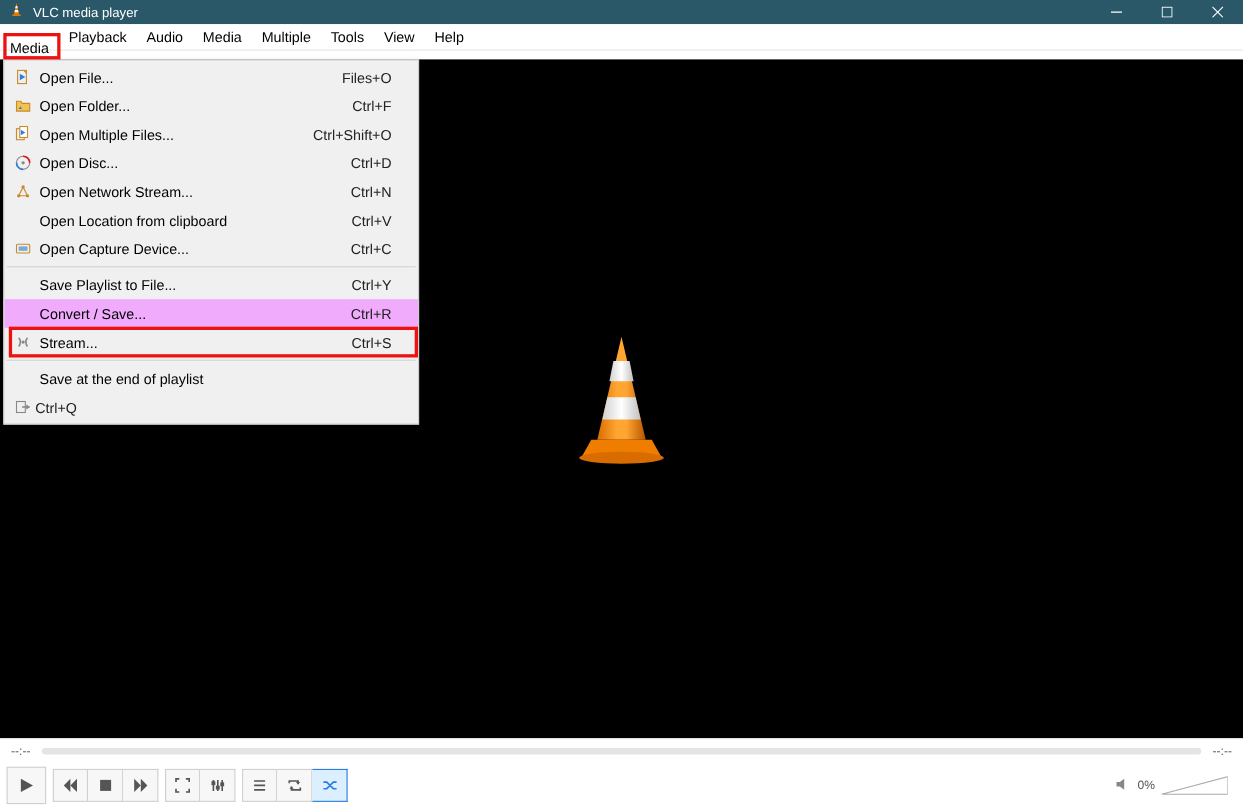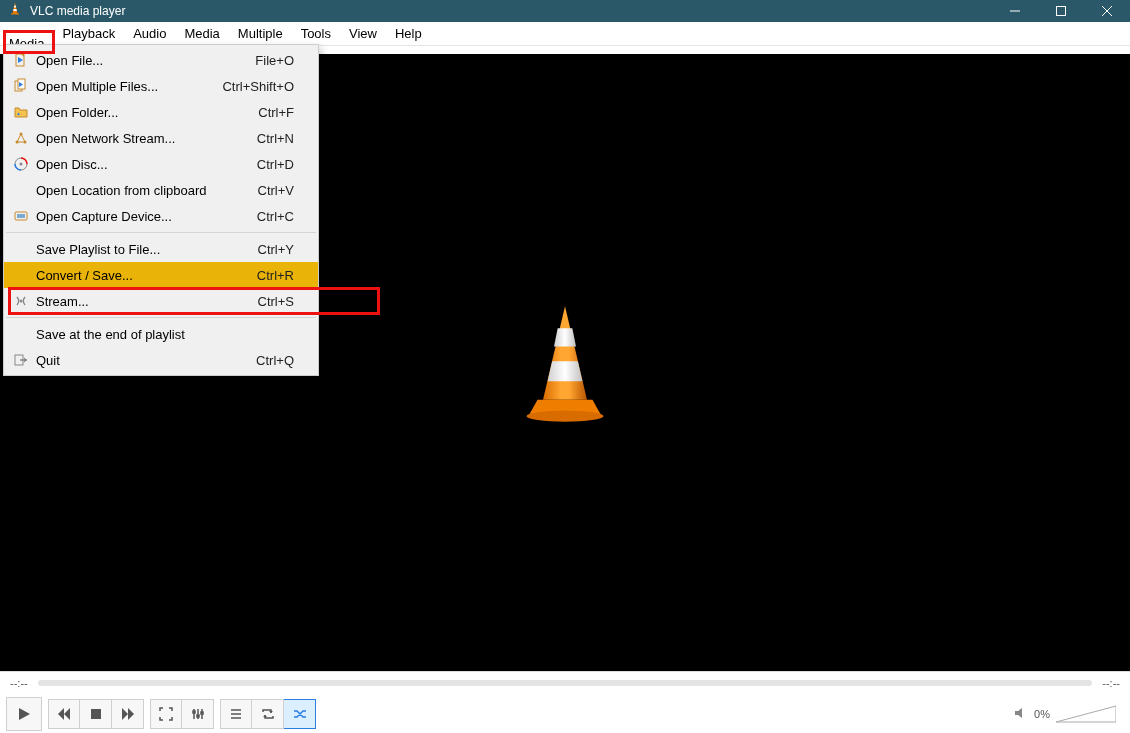--- a/index.html
+++ b/index.html
@@ -26,29 +26,29 @@
     border: 3px solid #e11; pointer-events: none; z-index: 40;
   }
 
   .video-area {
     position: absolute; left: 0; top: 54px; width: 1130px; height: 617px; background: #000;
     display: flex; align-items: center; justify-content: center;
   }
   .cone { width: 110px; height: 130px; display: block; }
 
   .dropdown {
-    position: absolute; left: 3px; top: 44px; width: 316px; background: #f0f0f0;
+    position: absolute; left: 3px; top: 54px; width: 378px; background: #f0f0f0;
     border: 1px solid #ccc; box-shadow: 2px 4px 8px rgba(0,0,0,.25); z-index: 30;
     font-size: 13px; padding: 2px 0;
   }
   .dd-item {
     display: flex; align-items: center; height: 26px; padding: 0 8px 0 6px;
     position: relative;
   }
-  .dd-item.hover { background: #eab308; }
+  .dd-item.hover { background: #f0abfc; }
   .dd-icon { width: 22px; display: flex; align-items: center; justify-content: center; }
   .dd-label { flex: 1; padding-left: 4px; }
   .dd-shortcut { color: #222; padding-right: 6px; }
   .dd-sub { width: 10px; text-align: center; }
   .dd-sep { height: 1px; background: #d4d4d4; margin: 3px 2px; }
   .dd-highlight {
     position: absolute; left: 4px; width: 372px; height: 28px; border: 3px solid #e11;
     pointer-events: none;
   }
 
@@ -157,73 +157,73 @@
 <div class="dropdown" id="dropdown">
     <div class="dd-item">
       <span class="dd-icon">
         <svg width="16" height="16" viewBox="0 0 16 16">
           <rect x="3" y="2" width="8" height="12" fill="none" stroke="#c78a2a"></rect>
           <polygon points="11,2 11,5 8,2" fill="#c78a2a"></polygon>
           <polygon points="5,11 10,8 5,5" fill="#2a7de1"></polygon>
         </svg>
       </span>
       <span class="dd-label">Open File...</span>
-      <span class="dd-shortcut">File+O</span>
+      <span class="dd-shortcut">Files+O</span>
+      <span class="dd-sub"></span>
+    </div>
+    <div class="dd-item">
+      <span class="dd-icon">
+        <svg width="16" height="16" viewBox="0 0 16 16">
+          <path d="M2 4 L6 4 L7 6 L14 6 L14 13 L2 13 Z" fill="#f3c251" stroke="#c78a2a"></path>
+          <polygon points="4,11 7,11 5.5,8.5" fill="#2a7de1"></polygon>
+        </svg>
+      </span>
+      <span class="dd-label">Open Folder...</span>
+      <span class="dd-shortcut">Ctrl+F</span>
       <span class="dd-sub"></span>
     </div>
     <div class="dd-item">
       <span class="dd-icon">
         <svg width="16" height="16" viewBox="0 0 16 16">
           <rect x="2" y="3" width="7" height="10" fill="none" stroke="#c78a2a"></rect>
           <rect x="5" y="1" width="7" height="10" fill="#fff" stroke="#c78a2a"></rect>
           <polygon points="6,9 10,6.5 6,4" fill="#2a7de1"></polygon>
         </svg>
       </span>
       <span class="dd-label">Open Multiple Files...</span>
       <span class="dd-shortcut">Ctrl+Shift+O</span>
       <span class="dd-sub"></span>
     </div>
     <div class="dd-item">
       <span class="dd-icon">
         <svg width="16" height="16" viewBox="0 0 16 16">
-          <path d="M2 4 L6 4 L7 6 L14 6 L14 13 L2 13 Z" fill="#f3c251" stroke="#c78a2a"></path>
-          <polygon points="4,11 7,11 5.5,8.5" fill="#2a7de1"></polygon>
-        </svg>
-      </span>
-      <span class="dd-label">Open Folder...</span>
-      <span class="dd-shortcut">Ctrl+F</span>
+          <circle cx="8" cy="8" r="6" fill="none" stroke="#888"></circle>
+          <circle cx="8" cy="8" r="1.5" fill="#888"></circle>
+          <path d="M8 2 A6 6 0 0 1 14 8" fill="none" stroke="#e11" stroke-width="1.5"></path>
+          <path d="M8 14 A6 6 0 0 1 2 8" fill="none" stroke="#2a7de1" stroke-width="1.5"></path>
+        </svg>
+      </span>
+      <span class="dd-label">Open Disc...</span>
+      <span class="dd-shortcut">Ctrl+D</span>
       <span class="dd-sub"></span>
     </div>
     <div class="dd-item">
       <span class="dd-icon">
         <svg width="16" height="16" viewBox="0 0 16 16">
           <circle cx="4" cy="12" r="1.5" fill="#c78a2a"></circle>
           <circle cx="12" cy="12" r="1.5" fill="#c78a2a"></circle>
           <circle cx="8" cy="4" r="1.5" fill="#c78a2a"></circle>
           <path d="M8 4 L4 12 M8 4 L12 12 M4 12 L12 12" stroke="#c78a2a" fill="none"></path>
         </svg>
       </span>
       <span class="dd-label">Open Network Stream...</span>
       <span class="dd-shortcut">Ctrl+N</span>
       <span class="dd-sub"></span>
     </div>
     <div class="dd-item">
-      <span class="dd-icon">
-        <svg width="16" height="16" viewBox="0 0 16 16">
-          <circle cx="8" cy="8" r="6" fill="none" stroke="#888"></circle>
-          <circle cx="8" cy="8" r="1.5" fill="#888"></circle>
-          <path d="M8 2 A6 6 0 0 1 14 8" fill="none" stroke="#e11" stroke-width="1.5"></path>
-          <path d="M8 14 A6 6 0 0 1 2 8" fill="none" stroke="#2a7de1" stroke-width="1.5"></path>
-        </svg>
-      </span>
-      <span class="dd-label">Open Disc...</span>
-      <span class="dd-shortcut">Ctrl+D</span>
-      <span class="dd-sub"></span>
-    </div>
-    <div class="dd-item">
       <span class="dd-icon"></span>
       <span class="dd-label">Open Location from clipboard</span>
       <span class="dd-shortcut">Ctrl+V</span>
       <span class="dd-sub"></span>
     </div>
     <div class="dd-item">
       <span class="dd-icon">
         <svg width="16" height="16" viewBox="0 0 16 16">
           <rect x="2" y="4" width="12" height="8" rx="1" fill="none" stroke="#c78a2a"></rect>
           <rect x="4" y="6" width="8" height="4" fill="#7aa9d6"></rect>
@@ -267,21 +267,20 @@
       <span class="dd-sub"></span>
     </div>
     <div class="dd-item">
       <span class="dd-icon">
         <svg width="16" height="16" viewBox="0 0 16 16">
           <rect x="2" y="3" width="8" height="10" fill="none" stroke="#888"></rect>
           <line x1="7" y1="8" x2="14" y2="8" stroke="#888" stroke-width="1.5"></line>
           <polygon points="14,8 11,5.5 11,10.5" fill="#888"></polygon>
         </svg>
       </span>
-      <span class="dd-label">Quit</span>
       <span class="dd-shortcut">Ctrl+Q</span>
       <span class="dd-sub"></span>
     </div>
   </div>
 
 <div class="bottom-area">
   <div class="seek-row">
     <span>--:--</span>
     <div class="seek-track"></div>
     <span>--:--</span>

